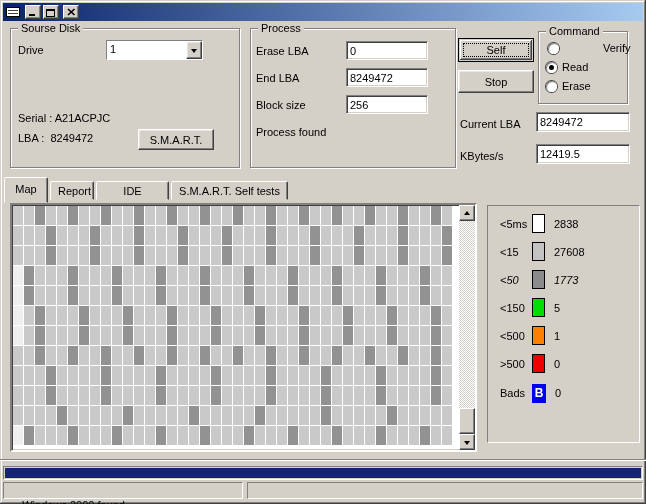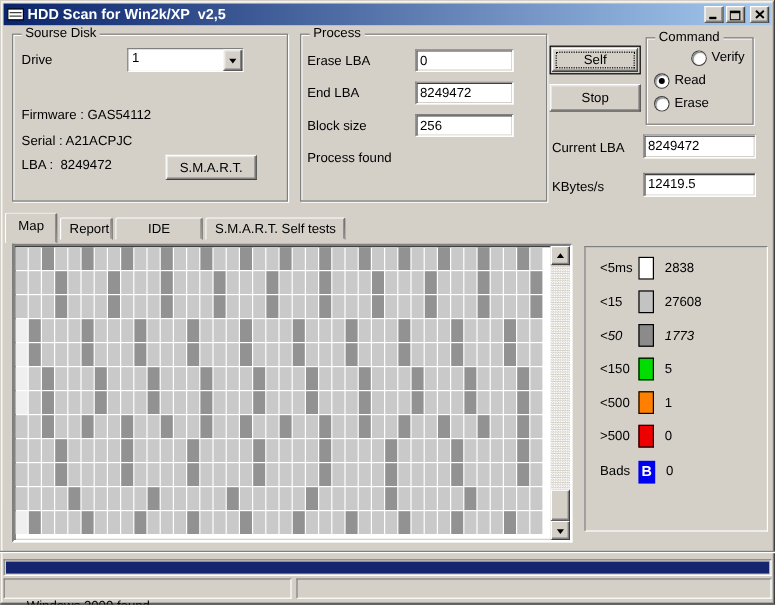--- a/index.html
+++ b/index.html
@@ -164,21 +164,20 @@
 <body>
 
 <div id="window">
 
   <div class="titlebar">
     <svg class="app-icon" viewBox="0 0 14 14">
       <rect x="0.5" y="2.5" width="13" height="9" fill="#ffffff" stroke="#000000"></rect>
       <line x1="2" y1="5.5" x2="12" y2="5.5" stroke="#404040"></line>
       <line x1="2" y1="8.5" x2="12" y2="8.5" stroke="#404040"></line>
     </svg>
-    <span class="title">HDD Scan for Win2k/XP  v2,5</span>
     <div class="tb-btn">
       <svg width="10" height="9">
           <rect x="1" y="6" width="6" height="2" fill="#000"></rect>
         </svg>
     </div>
     <div class="tb-btn">
       <svg width="10" height="9">
         <rect x="0.5" y="1.5" width="8" height="7" fill="none" stroke="#000"></rect>
         <rect x="0.5" y="1" width="8" height="2" fill="#000"></rect>
       </svg>
@@ -193,21 +192,20 @@
   <div class="groupbox" style="left:10px;top:28px;width:230px;height:140px;">
     <span class="gb-title">Sourse Disk</span>
   </div>
   <span class="lbl" style="left:18px;top:44px;">Drive</span>
   <div class="combo sunken-light" style="left:106px;top:40px;width:97px;height:20px;box-shadow:inset 1px 1px 0 #404040;">
     <span class="combo-text">1</span>
     <div class="combo-btn raised">
       <span class="tri-down"></span>
     </div>
   </div>
-  <span class="lbl" style="left:18px;top:90px;">Firmware : GAS54112</span>
   <span class="lbl" style="left:18px;top:112px;">Serial : A21ACPJC</span>
   <span class="lbl" style="left:18px;top:132px;">LBA :  8249472</span>
   <div class="push-btn raised" style="left:138px;top:129px;width:76px;height:21px;">S.M.A.R.T.</div>
 
   <div class="groupbox" style="left:250px;top:28px;width:206px;height:140px;">
     <span class="gb-title">Process</span>
   </div>
   <span class="lbl" style="left:256px;top:45px;">Erase LBA</span>
   <input class="tfield" style="left: 346px; top: 41px; width: 82px; height: 19px;" value="0">
   <span class="lbl" style="left:256px;top:72px;">End LBA</span>
@@ -217,21 +215,21 @@
   <span class="lbl" style="left:256px;top:126px;">Process found</span>
 
   <div class="push-btn default-btn" style="left:458px;top:38px;width:76px;height:24px;">
     <div class="inner">Self</div>
   </div>
   <div class="push-btn raised" style="left:458px;top:70px;width:76px;height:23px;">Stop</div>
 
   <div class="groupbox" style="left:538px;top:31px;width:90px;height:73px;">
     <span class="gb-title">Command</span>
   </div>
-  <div class="radio-row" style="left:577px;top:41px;">
+  <div class="radio-row" style="left:548px;top:41px;gap:39px;">
     <span class="radio-circle"></span>
     <span>Verify</span>
   </div>
   <div class="radio-row checked" style="left:546px;top:60px;">
     <span class="radio-circle"></span>
     <span>Read</span>
   </div>
   <div class="radio-row" style="left:546px;top:79px;">
     <span class="radio-circle"></span>
     <span>Erase</span>

